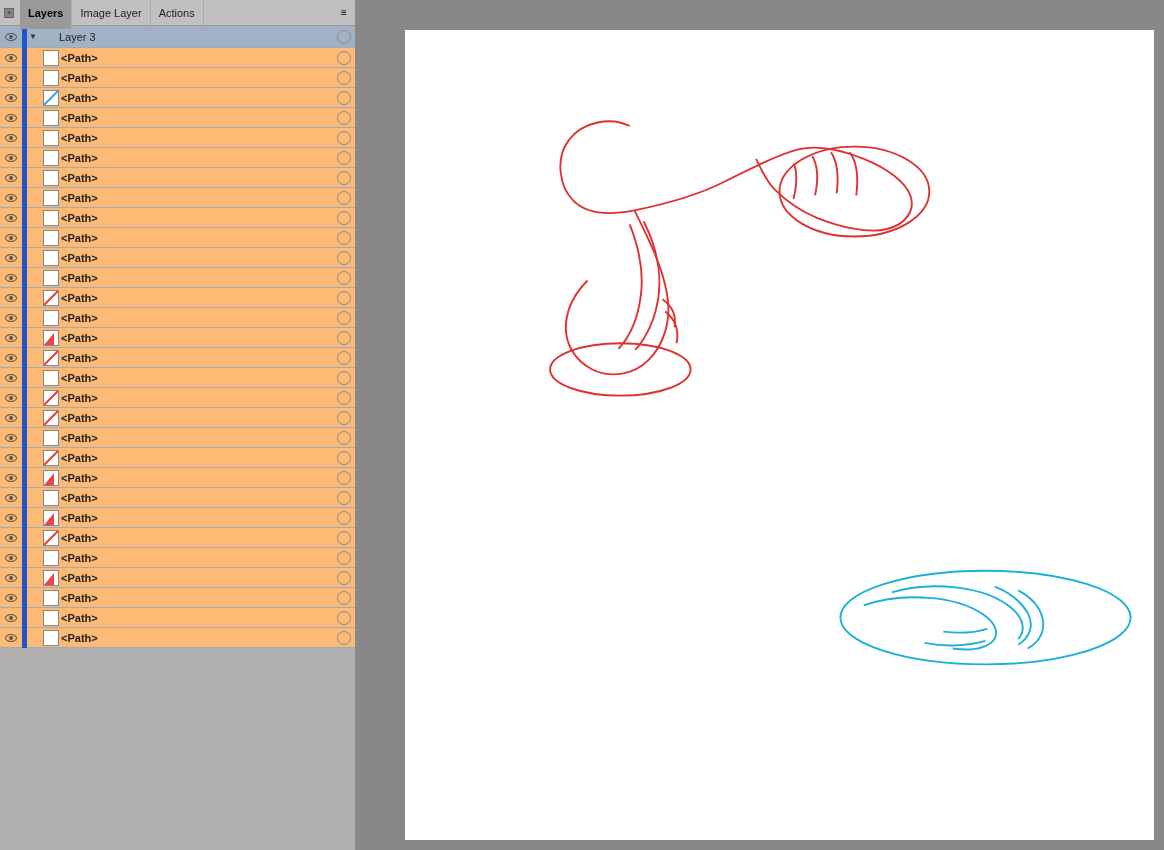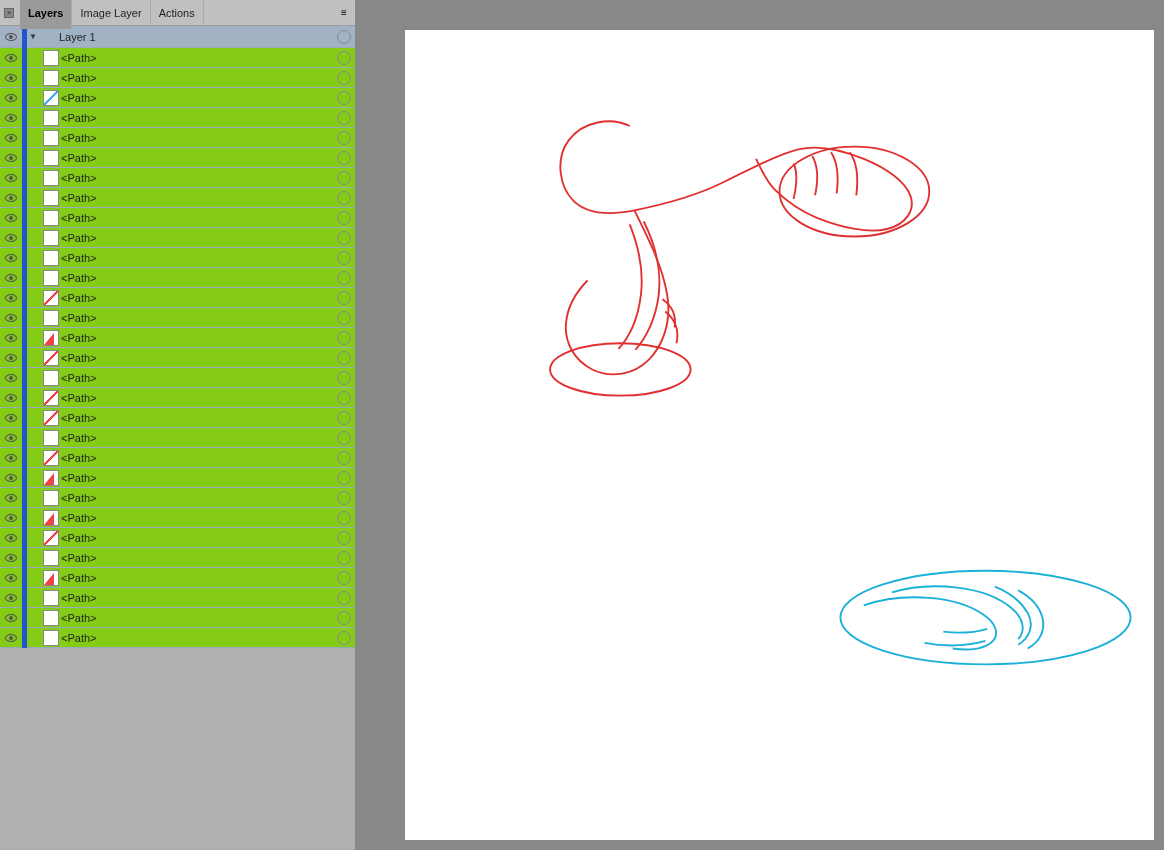--- a/index.html
+++ b/index.html
@@ -76,23 +76,24 @@
       align-items: center;
       justify-content: center;
       cursor: pointer;
       font-size: 10px;
     }
 
     .layer-row {
       display: flex;
       align-items: center;
       height: 20px;
-      background: #84cc16;
+      background: #fdba74;
       border-bottom: 1px solid #9aabbe;
       cursor: pointer;
+      font-weight: bold;
     }
 
     .layer-row.layer-parent {
       background: #9aacbf;
       font-weight: normal;
     }
 
     .eye-icon {
       width: 22px;
       height: 20px;
@@ -252,21 +253,21 @@
 
   <div class="layer-list">
 
     <div class="layer-row layer-parent" style="height:22px; background:#a0b2c4;">
       <div class="eye-icon">
         <div class="eye-circle"></div>
       </div>
       <div style="width:5px; height:22px; background:#2255cc; flex-shrink:0;"></div>
       <div class="layer-arrow">▼</div>
       <div class="layer-thumb" style="background:#a0b2c4; border:none;"></div>
-      <div class="layer-name">Layer 1</div>
+      <div class="layer-name">Layer 3</div>
       <div class="layer-circle"></div>
     </div>
 
     <div class="layer-row">
       <div class="eye-icon">
           <div class="eye-circle"></div>
         </div>
       <div class="blue-bar"></div>
       <div class="layer-indent"></div>
       <div class="layer-thumb"></div>

